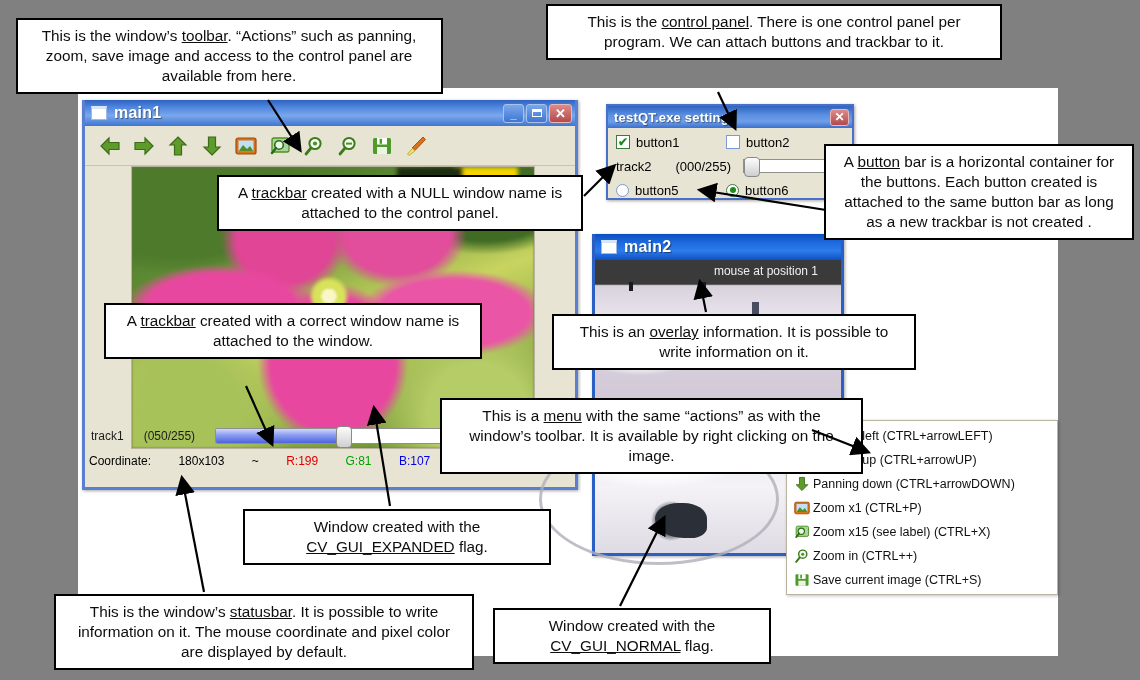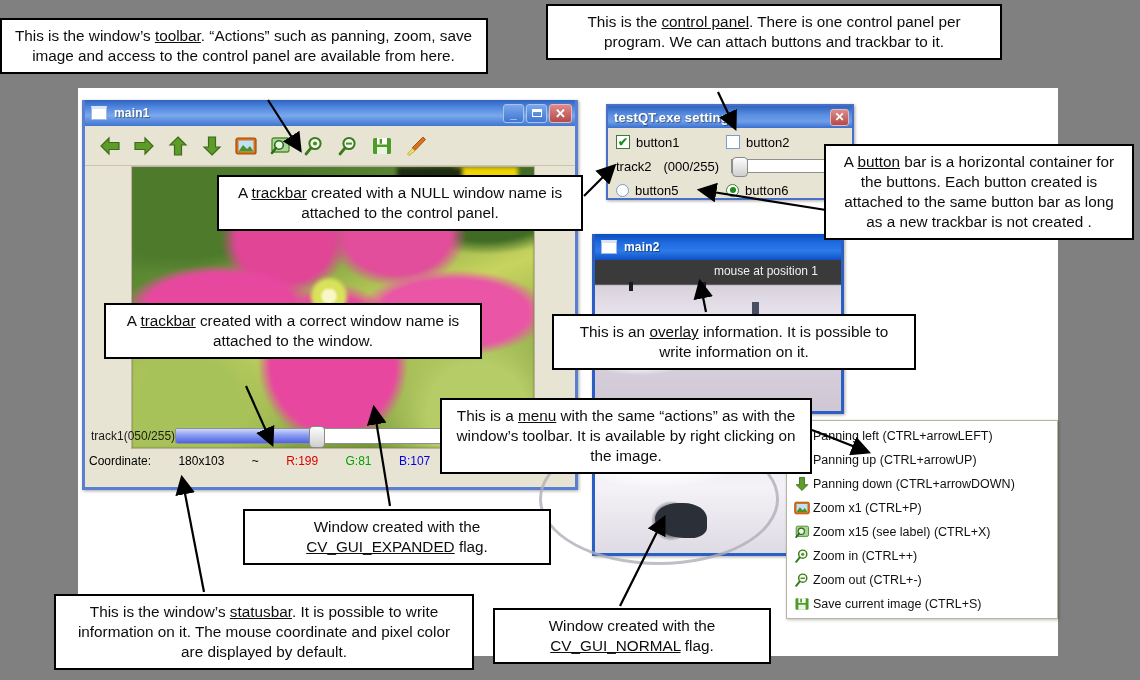--- a/index.html
+++ b/index.html
@@ -33,21 +33,21 @@
     background: linear-gradient(to bottom,#2e63bf 0%,#4f86df 28%,#7ba8ec 60%,#3f76d2 100%);
     display: flex; align-items: center; padding: 0 3px 0 6px;
     position: relative;
   }
   .title-doc-icon {
     width: 16px; height: 14px; background: #ffffff;
     border: 1px solid #9fb8e5; border-top: 3px solid #d8e4f8;
     margin-right: 7px; flex: 0 0 auto;
   }
   .win-title {
-    color: #ffffff; font-size: 12px; font-weight: bold;
+    color: #ffffff; font-size: 16px; font-weight: bold;
     text-shadow: 1px 1px 1px rgba(0,0,0,.45);
     letter-spacing: .2px; white-space: nowrap;
   }
   .titlebar-btns { margin-left: auto; display: flex; gap: 2px; align-items: center; }
   .tb-btn {
     width: 21px; height: 19px; border: 1px solid #a9c2e8; border-radius: 3px;
     background: linear-gradient(to bottom,#7ba8ec,#3f76d2);
     color:#fff; font-size:11px; display:flex; align-items:flex-end;
     justify-content:center; line-height:1;
   }
@@ -94,21 +94,21 @@
     position:absolute; right:4%; top:0; width:16%; height:9%;
     background: #f5d400; filter: blur(2px);
   }
   .flower-dark {
     position:absolute; right:18%; top:0; width:16%; height:11%;
     background: #1d2d12; filter: blur(2px);
   }
 
   #main1-trackbar-row {
     position:absolute; left:6px; bottom:40px; right:6px; height:22px;
-    display:flex; align-items:center; gap:0;
+    display:flex; align-items:center; gap:20px;
     font-size:12px; color:#1b1b1b;
   }
   .tb-label { font-size:12px; }
   .tb-value { font-size:12px; }
   .slider {
     flex:1; height:16px; background:#ffffff; border:1px solid #8f8f8f;
     position:relative; border-radius:2px;
   }
   .slider-fill {
     position:absolute; left:0; top:0; bottom:0; width:38%;
@@ -232,27 +232,27 @@
   }
   .menu-icon { width:22px; flex:0 0 22px; display:flex; align-items:center; justify-content:center; }
 
   
   .callout {
     position:absolute; background:#ffffff; border:2px solid #000000;
     text-align:center; font-size:15.3px; line-height:1.3; color:#0d0d0d;
     padding:6px 10px; z-index:40;
   }
   .callout u { text-decoration: underline; }
-  .cal-toolbar   { left:0;   top:18px;  width:488px;padding-left:9px; }
+  .cal-toolbar   { left:16px;   top:18px;  width:427px;padding-left:9px; }
   .cal-cp        { left:546px; top:4px;   width:456px; }
   .cal-trackbar-null { left:217px; top:175px; width:366px; }
   .cal-buttonbar { left:824px; top:144px; width:310px; }
   .cal-trackbar-win  { left:104px; top:303px; width:378px; }
   .cal-overlay   { left:552px; top:314px; width:364px; }
-  .cal-menu      { left:440px; top:398px; width:372px; }
+  .cal-menu      { left:440px; top:398px; width:423px; }
   .cal-expanded  { left:243px; top:509px; width:308px; }
   .cal-statusbar { left:54px;  top:594px; width:420px; }
   .cal-normal    { left:493px; top:608px; width:278px; }
 
   
   #arrows { position:absolute; left:0; top:0; width:1140px; height:680px; z-index:45; pointer-events:none; }
 </style>
 </head>
 <body>
 
@@ -369,21 +369,21 @@
       <span>button1</span>
     </span>
     <span class="cp-col">
       <span class="chk blue"></span>
       <span>button2</span>
     </span>
   </div>
 
   <div class="cp-row">
     <span>track2</span>
-    <span style="margin-left:6px">(000/255)</span>
+    <span style="margin-left:18px">(000/255)</span>
     <span class="cp-slider" style="margin-left:6px">
       <span class="slider-knob" style="left:0;top:-3px;height:20px"></span>
     </span>
   </div>
 
   <div class="cp-row">
     <span class="cp-col">
       <span class="radio"></span>
       <span>button5</span>
     </span>
@@ -468,30 +468,20 @@
           <circle cx="13" cy="8.5" r="5.6" fill="#f2faf0" stroke="#3d7a1c" stroke-width="2"></circle>
           <circle cx="13" cy="8.5" r="2.1" fill="#4f8f25"></circle>
           <path d="M9 13 L4 19" stroke="#3d7a1c" stroke-width="2.8" stroke-linecap="round"></path>
         </svg>
     </span>
     <span>Zoom in (CTRL++)</span>
   </div>
   <div class="menu-item">
     <span class="menu-icon">
       <svg width="18" height="16" viewBox="0 0 24 22">
-          <circle cx="13" cy="8.5" r="5.6" fill="#f2faf0" stroke="#3d7a1c" stroke-width="2"></circle>
-          <rect x="10" y="7.6" width="6" height="2" fill="#4f8f25"></rect>
-          <path d="M9 13 L4 19" stroke="#3d7a1c" stroke-width="2.8" stroke-linecap="round"></path>
-        </svg>
-    </span>
-    <span>Zoom out (CTRL+-)</span>
-  </div>
-  <div class="menu-item">
-    <span class="menu-icon">
-      <svg width="18" height="16" viewBox="0 0 24 22">
           <rect x="3" y="3" width="18" height="16" rx="1.5" fill="#4f9b2a"></rect>
           <rect x="7" y="3" width="10" height="6.5" fill="#ffffff"></rect>
           <rect x="9.6" y="3.8" width="2.4" height="5" fill="#4f9b2a"></rect>
           <rect x="7" y="12" width="10" height="7" fill="#e9f6e2"></rect>
         </svg>
     </span>
     <span>Save current image (CTRL+S)</span>
   </div>
 </div>
 

